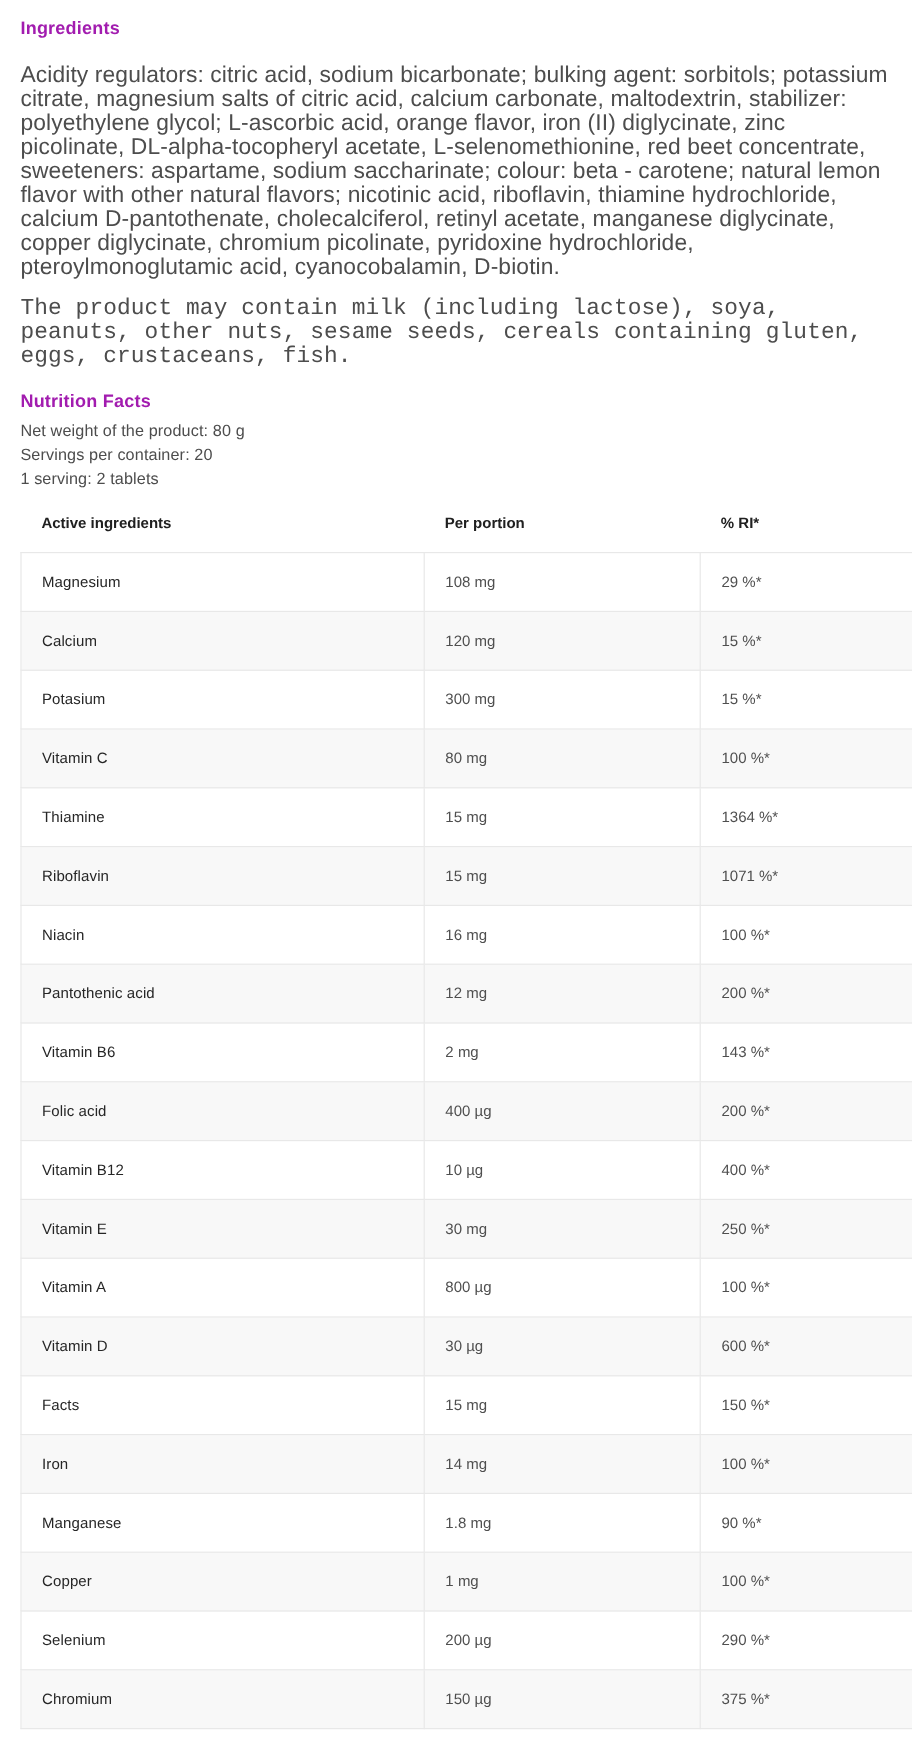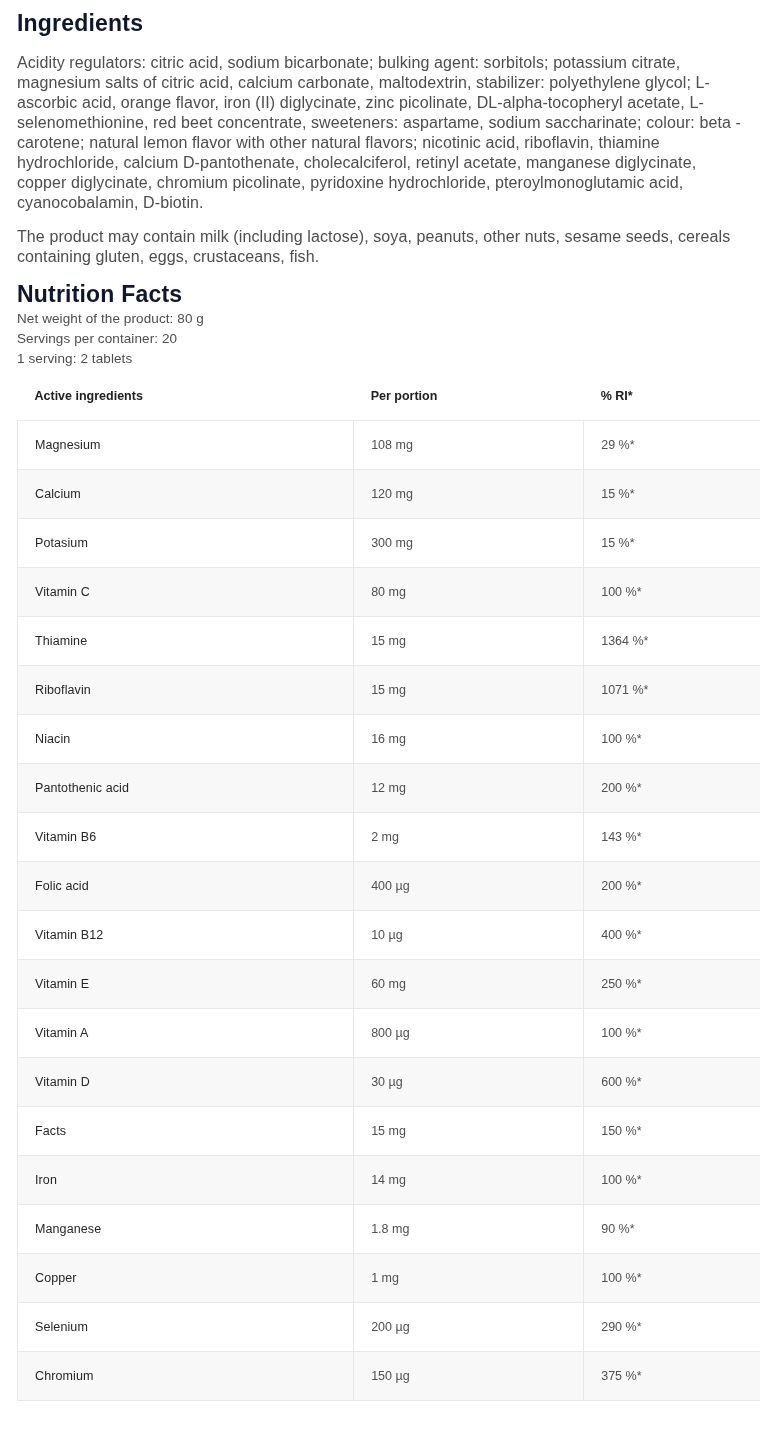--- a/index.html
+++ b/index.html
@@ -9,38 +9,38 @@
     background: #ffffff;
     font-family: "Liberation Sans", sans-serif;
   }
   .page {
     width: 760px;
     min-height: 1448px;
     background: #ffffff;
     padding: 12px 18px 16px 17px;
   }
   .section-heading {
-    font-size: 23px;
+    font-size: 15px;
     font-weight: 700;
-    color: #0f172a;
+    color: #a21caf;
     letter-spacing: 0.2px;
     margin: 0;
     line-height: 23px;
   }
   .heading-ingredients { margin-bottom: 18px; }
   .heading-nutrition { margin-top: 16px; }
   .body-text {
-    font-size: 16px;
+    font-size: 19px;
     line-height: 20px;
     color: #4d4d4d;
     letter-spacing: 0.1px;
     margin: 0 0 14px 0;
     max-width: 727px;
   }
-  .allergen-text { margin-bottom: 0; }
+  .allergen-text { margin-bottom: 0; font-family: Liberation Mono, monospace; }
   .meta-block { margin-top: 3px; }
   .meta-block p {
     font-size: 13.5px;
     line-height: 20px;
     color: #4d4d4d;
     letter-spacing: 0.1px;
     margin: 0;
   }
   table.nutrition-table {
     margin-top: 20px;
@@ -159,21 +159,21 @@
           <td class="cell-dose">400 µg</td>
           <td class="cell-ri">200 %*</td>
         </tr>
         <tr>
           <td class="cell-name">Vitamin B12</td>
           <td class="cell-dose">10 µg</td>
           <td class="cell-ri">400 %*</td>
         </tr>
         <tr>
           <td class="cell-name">Vitamin E</td>
-          <td class="cell-dose">60 mg</td>
+          <td class="cell-dose">30 mg</td>
           <td class="cell-ri">250 %*</td>
         </tr>
         <tr>
           <td class="cell-name">Vitamin A</td>
           <td class="cell-dose">800 µg</td>
           <td class="cell-ri">100 %*</td>
         </tr>
         <tr>
           <td class="cell-name">Vitamin D</td>
           <td class="cell-dose">30 µg</td>

